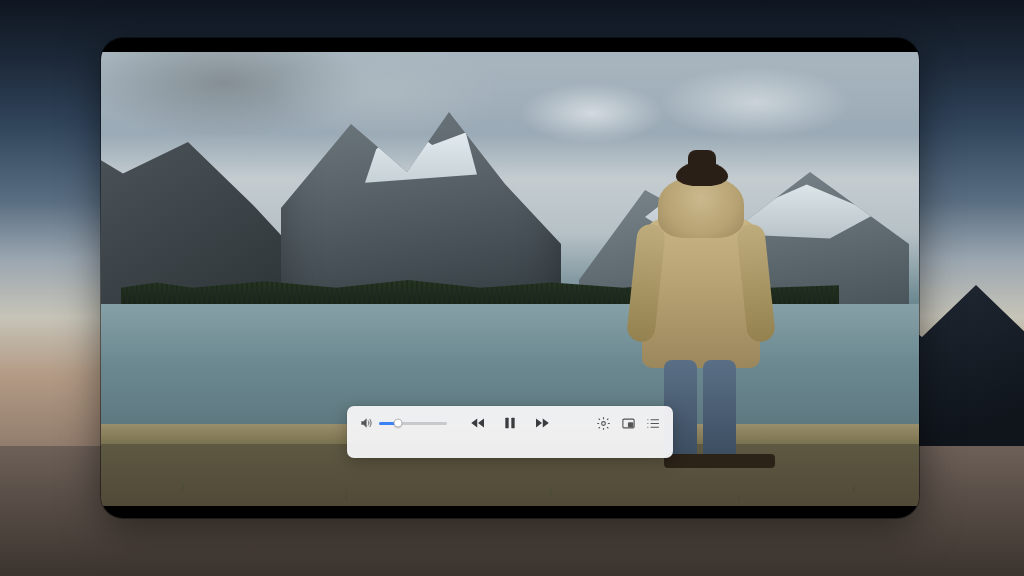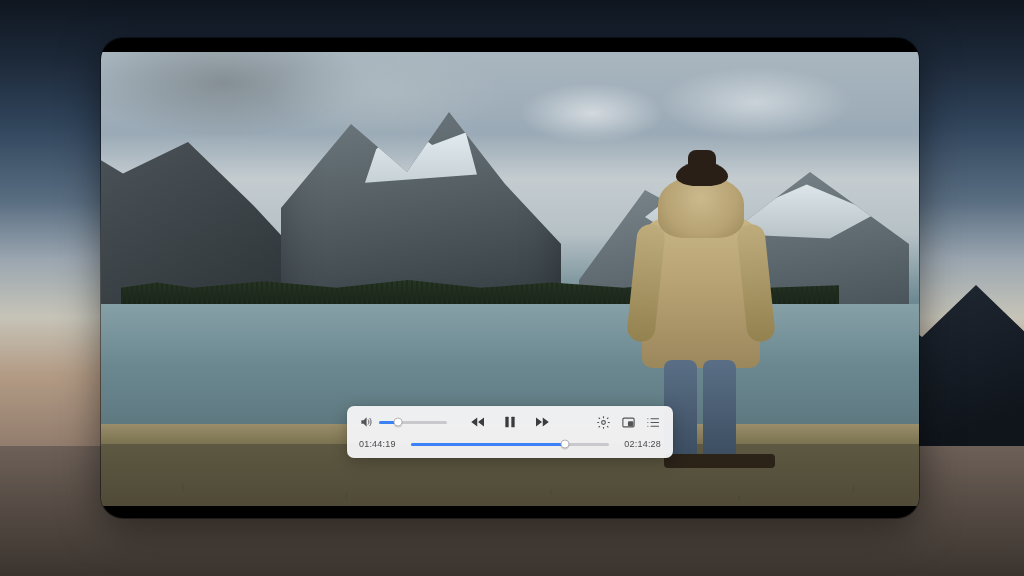--- a/index.html
+++ b/index.html
@@ -264,23 +264,15 @@
           </span>
           <span class="tool">
             <svg viewBox="0 0 24 24" width="15" height="15" fill="none" stroke="currentColor" stroke-width="1.8" stroke-linecap="round">
                 <path d="M8 6h12M8 12h12M8 18h12"></path>
                 <path d="M3 6h.01M3 12h.01M3 18h.01"></path>
               </svg>
           </span>
         </div>
       </div>
 
-      <div class="row2">
-        <span class="time">01:44:19</span>
-        <div class="seek">
-          <div class="seek-fill" style="width:77.6%"></div>
-          <div class="seek-thumb" style="left:77.6%"></div>
-        </div>
-        <span class="time right">02:14:28</span>
-      </div>
     </div>
   </div>
 </div>
 
 </body></html>

